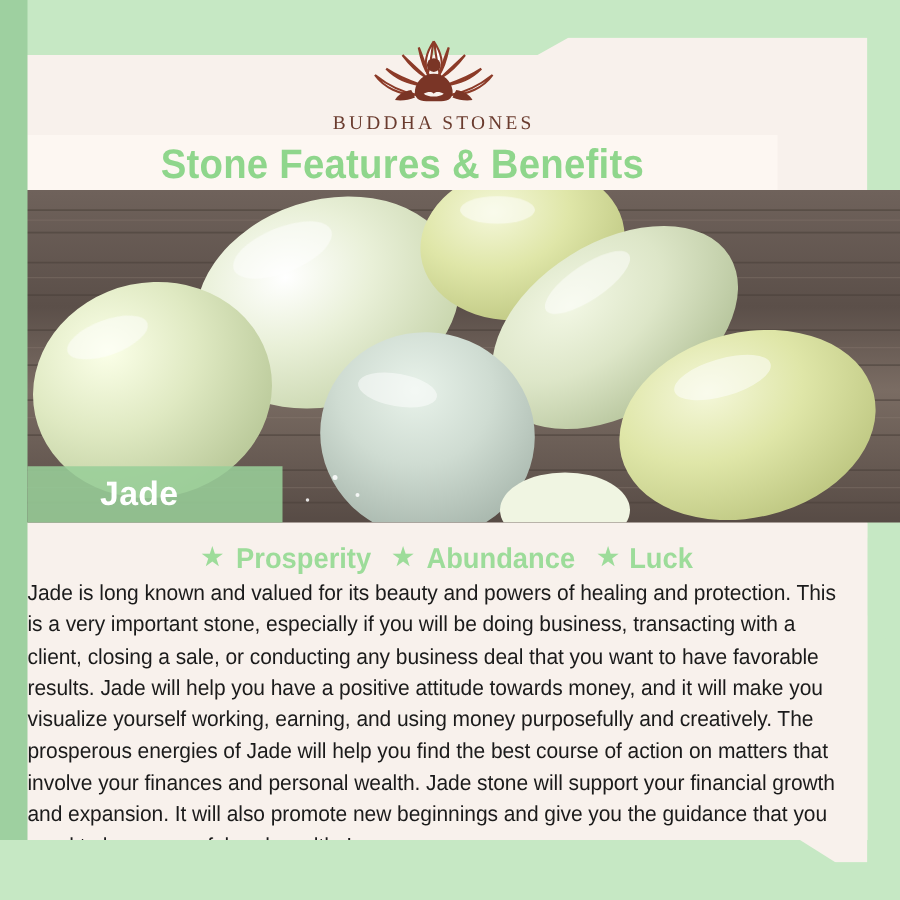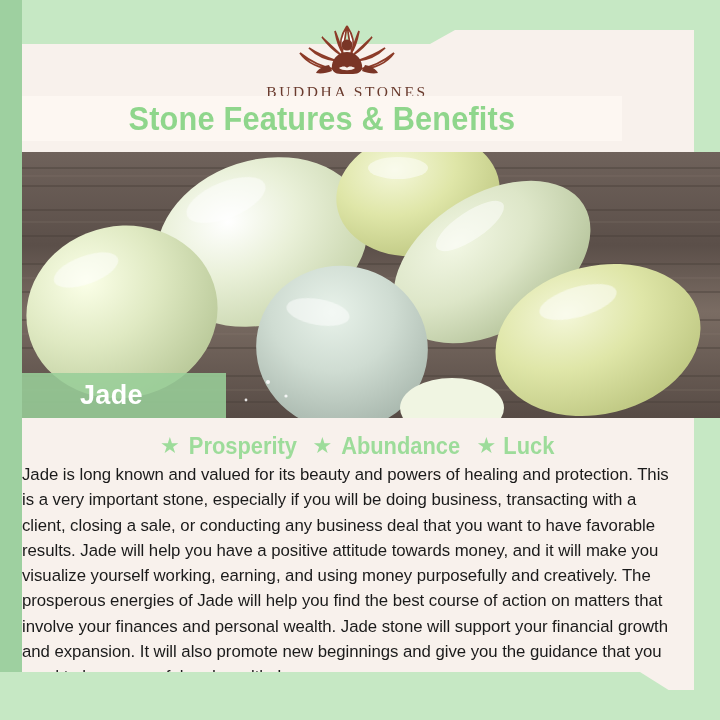--- a/index.html
+++ b/index.html
@@ -98,41 +98,41 @@
   
   .logo-area {
     position: absolute;
     left: 0;
     top: 22px;
     width: 694px;
     height: 86px;
     display: flex;
     flex-direction: column;
     align-items: center;
-    justify-content: flex-start;
+    justify-content: flex-end;
   }
   .lotus {
     width: 120px;
     height: 58px;
     display: block;
   }
   .brand-name {
     margin-top: 3px;
     font-family: "Liberation Serif", serif;
     font-size: 15.5px;
     letter-spacing: 2.6px;
     color: #6a3b2e;
     font-weight: 400;
   }
 
   
   .title-banner {
     position: absolute;
     left: 22px;
-    top: 96px;
+    top: 108px;
     width: 600px;
     height: 45px;
     background: #fdf7f2;
     display: flex;
     align-items: center;
     justify-content: center;
   }
   .title-text {
     font-family: "Liberation Sans Narrow", "Liberation Sans", sans-serif;
     font-size: 33px;

